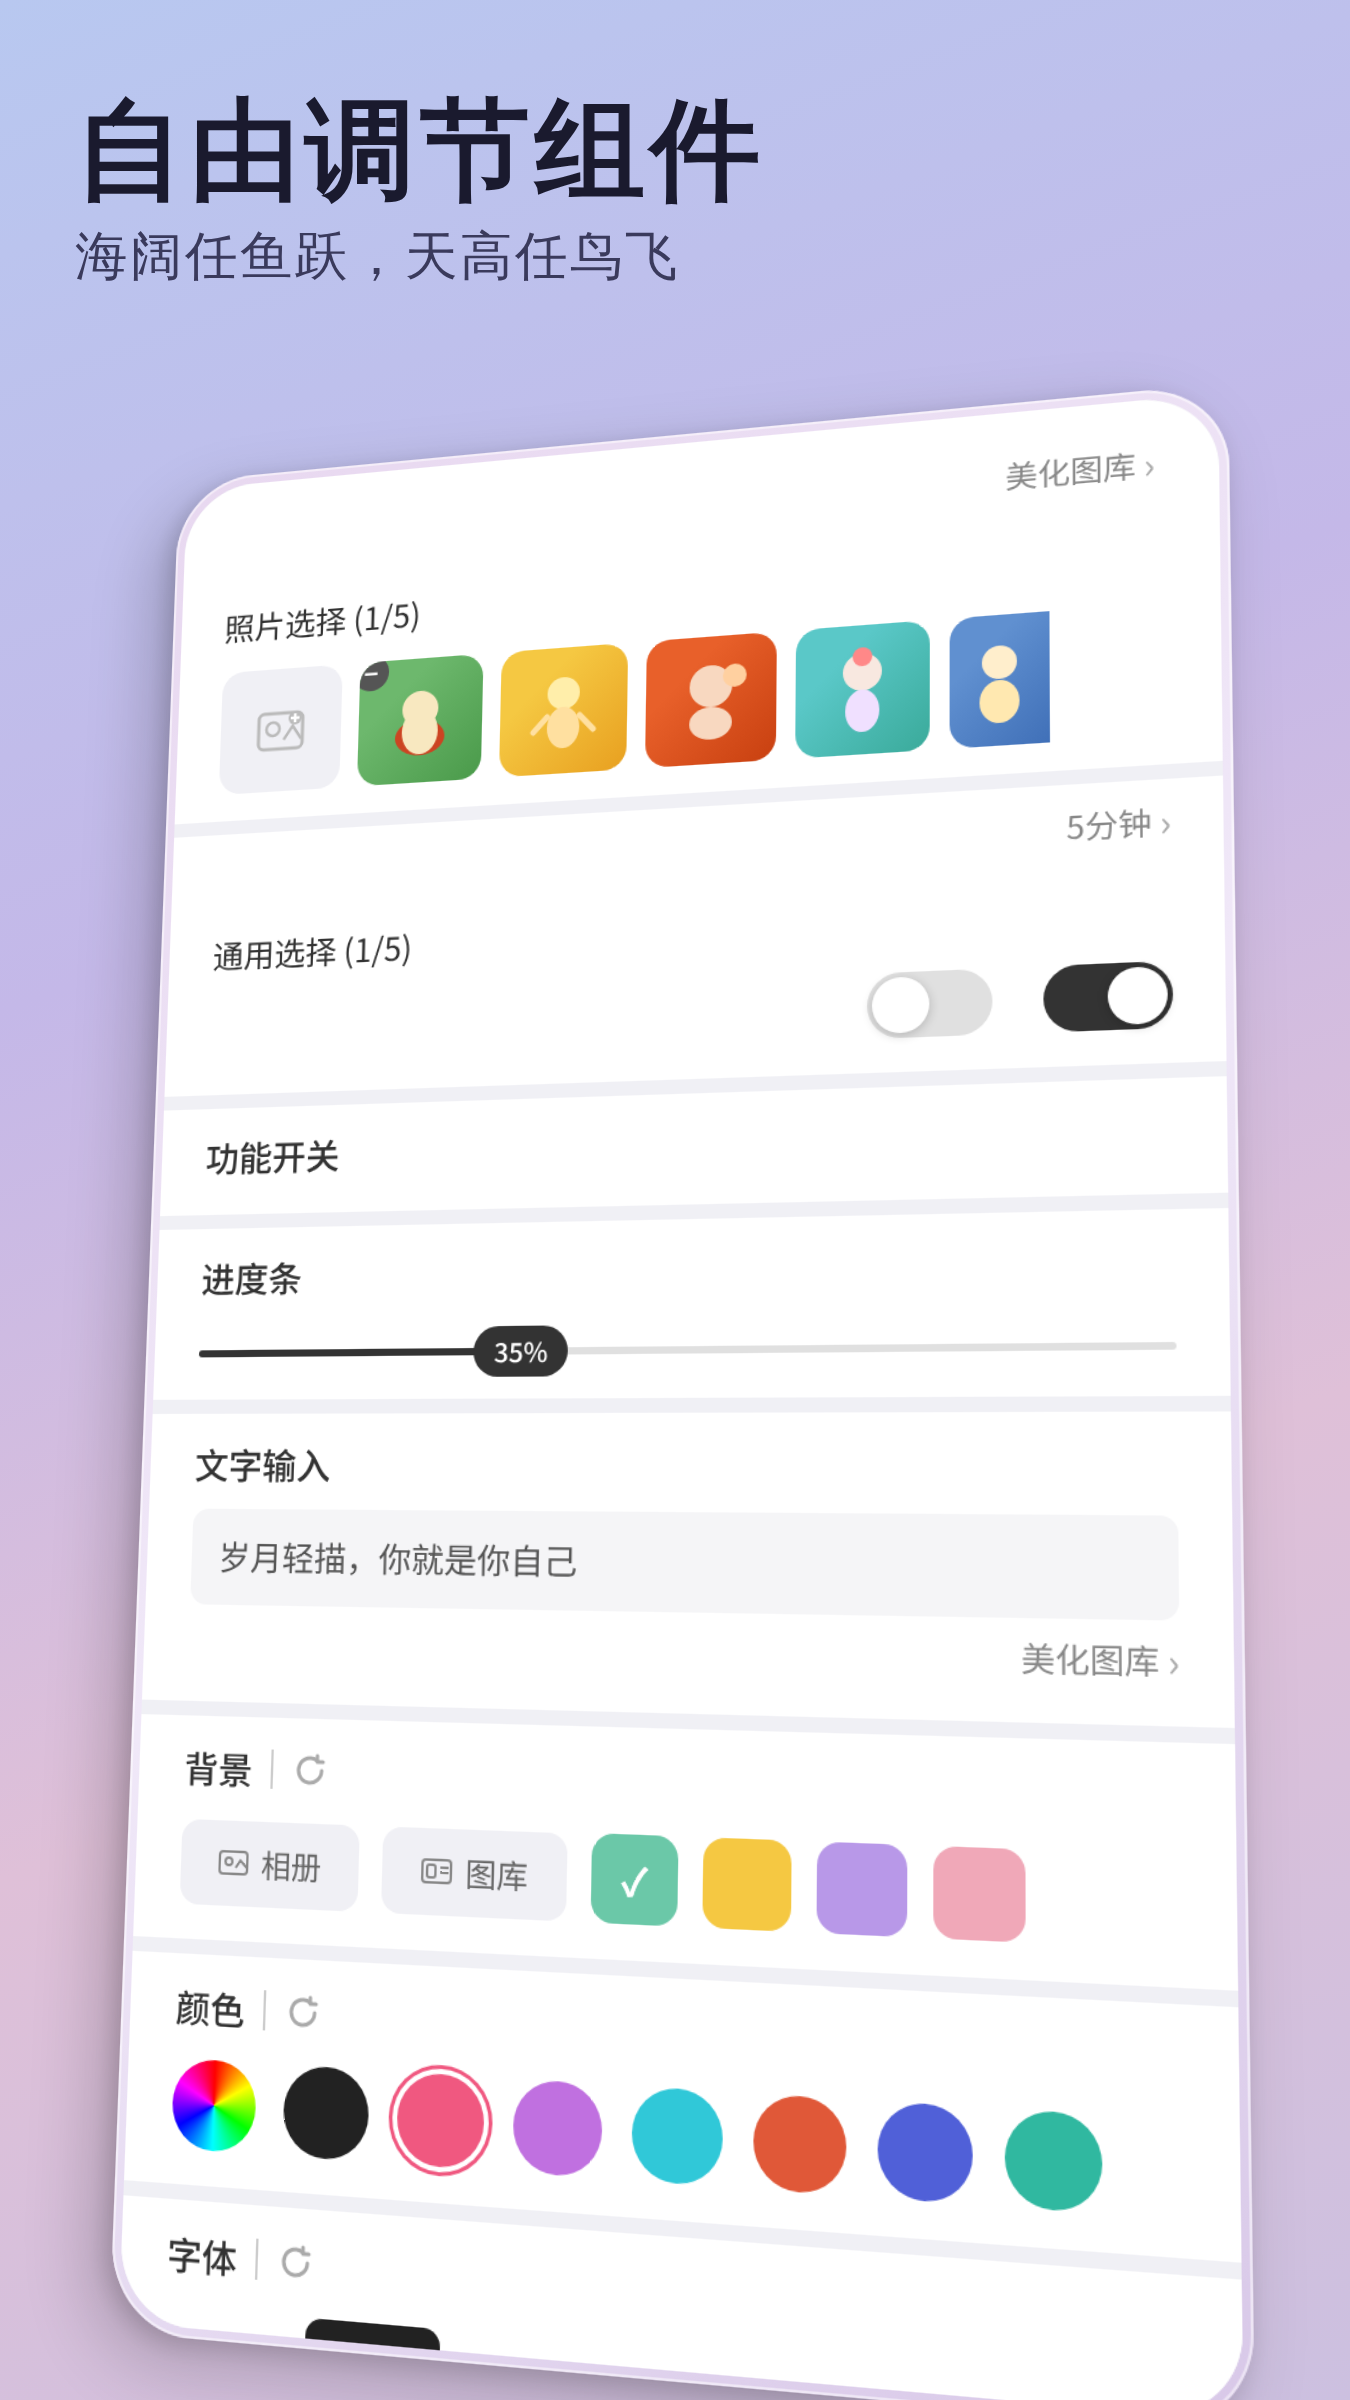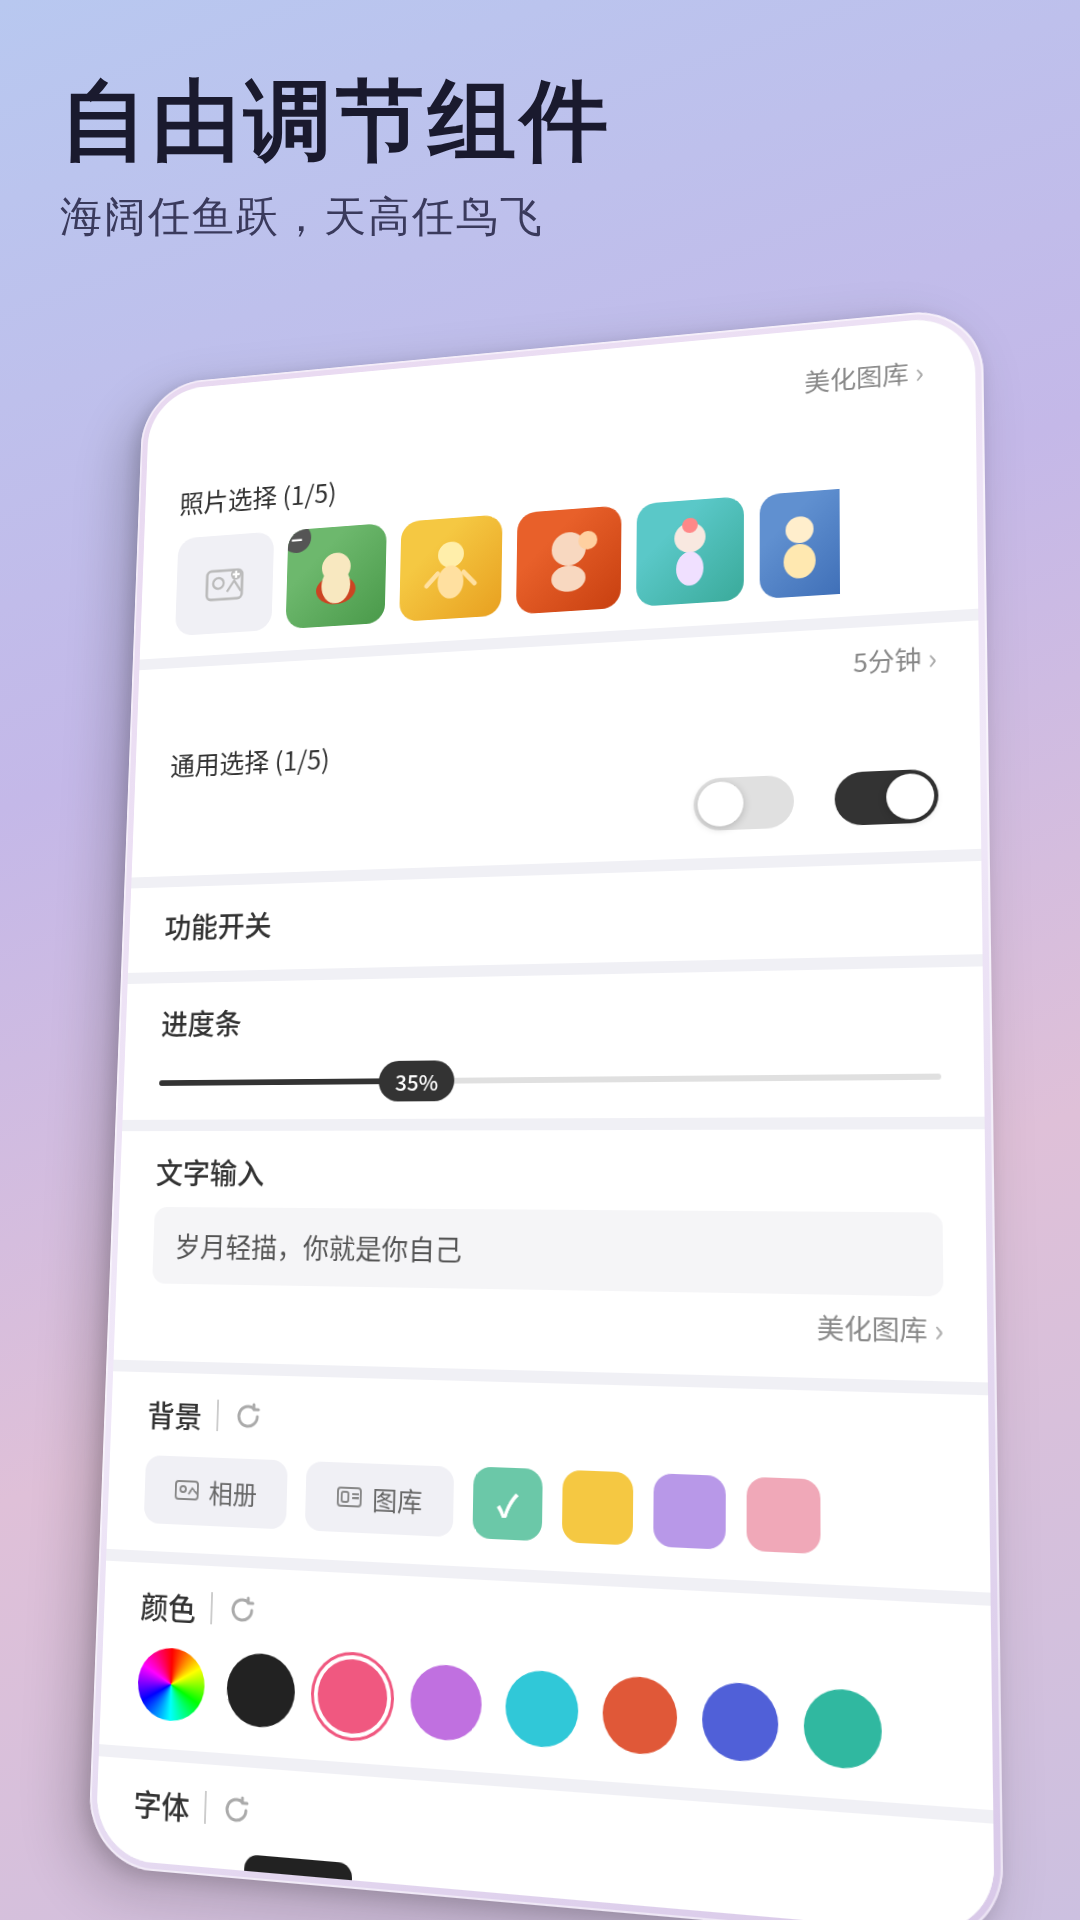--- a/index.html
+++ b/index.html
@@ -26,21 +26,21 @@
       font-weight: 900;
       color: #1a1a2e;
       line-height: 1.1;
       letter-spacing: 4px;
     }
 
     .sub-title {
       font-size: 42px;
       font-weight: 400;
       color: #3a3a5c;
-      margin-top: 12px;
+      margin-top: 0;
       letter-spacing: 2px;
     }
 
     
     .phone-wrapper {
       position: absolute;
       top: 300px;
       left: 80px;
       right: -40px;
       bottom: -80px;

